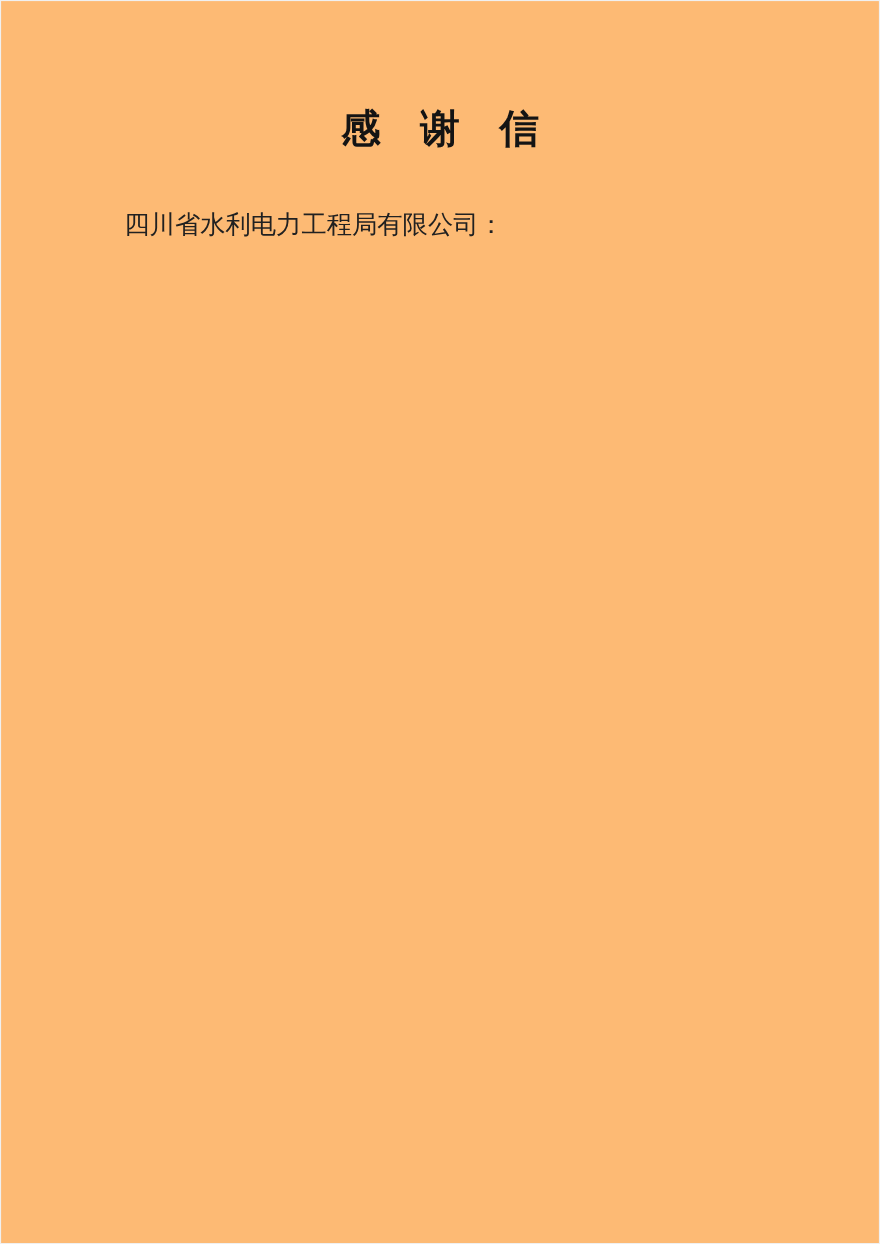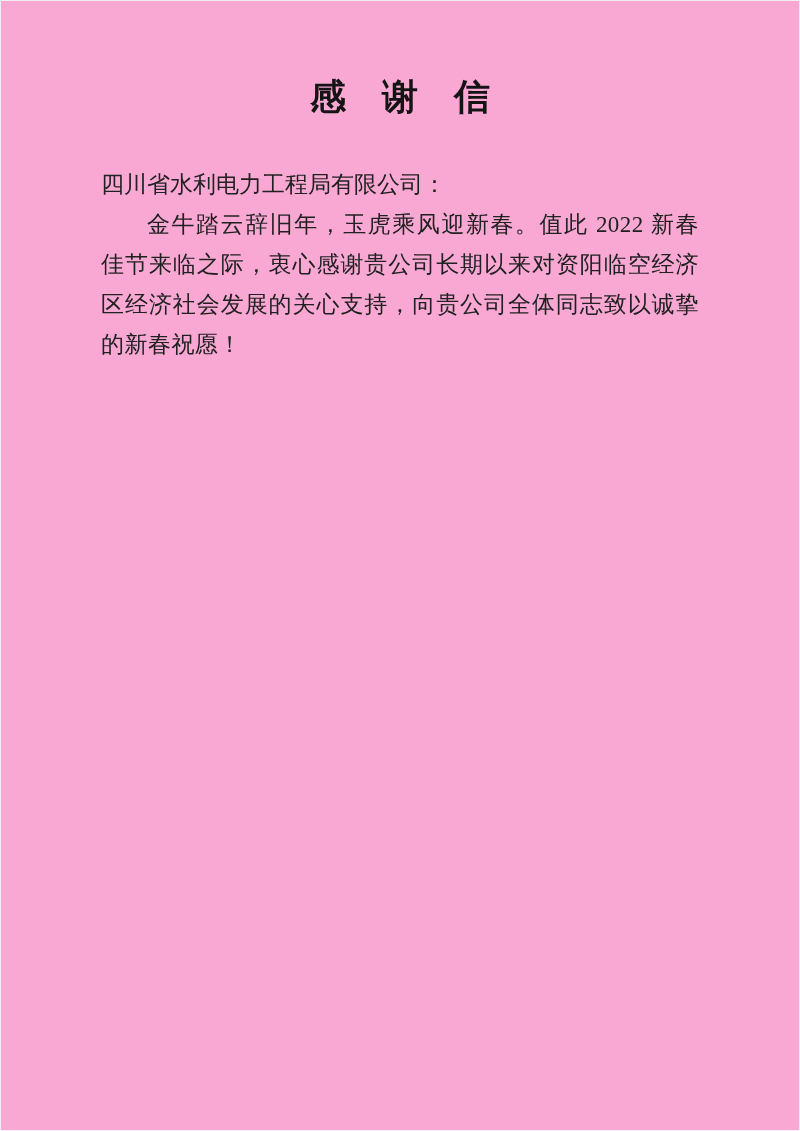--- a/index.html
+++ b/index.html
@@ -5,38 +5,38 @@
   html, body {
     margin: 0;
     padding: 0;
     background: #fcfcfc;
   }
   .page {
     position: relative;
     width: 800px;
     height: 1131px;
     box-sizing: border-box;
-    background: #f9a8d4;
+    background: #fdba74;
     border: 1px solid #f0f0f0;
-    padding: 74px 100px 0 100px;
+    padding: 94px 100px 0 100px;
     overflow: hidden;
     font-family: "Liberation Serif", "DejaVu Serif", serif;
     color: #212121;
   }
   .title {
     margin: 0 0 46px 0;
     font-size: 36px;
     line-height: 44px;
     font-weight: 700;
     text-align: center;
     color: #141414;
     white-space: pre;
   }
   .addressee {
-    margin: 0;
+    margin: 12px;
     font-size: 23px;
     line-height: 40px;
     text-align: left;
   }
   .para {
     margin: 0;
     font-size: 23px;
     line-height: 40px;
     text-indent: 2em;
     text-align: justify;
@@ -44,16 +44,15 @@
   }
 </style>
 </head>
 <body>
 
 <div class="page">
   <h1 class="title">感　谢　信</h1>
 
   <p class="addressee">四川省水利电力工程局有限公司：</p>
 
-  <p class="para">金牛踏云辞旧年，玉虎乘风迎新春。值此 2022 新春佳节来临之际，衷心感谢贵公司长期以来对资阳临空经济区经济社会发展的关心支持，向贵公司全体同志致以诚挚的新春祝愿！</p>
 
 
 </div>
 
 </body></html>

